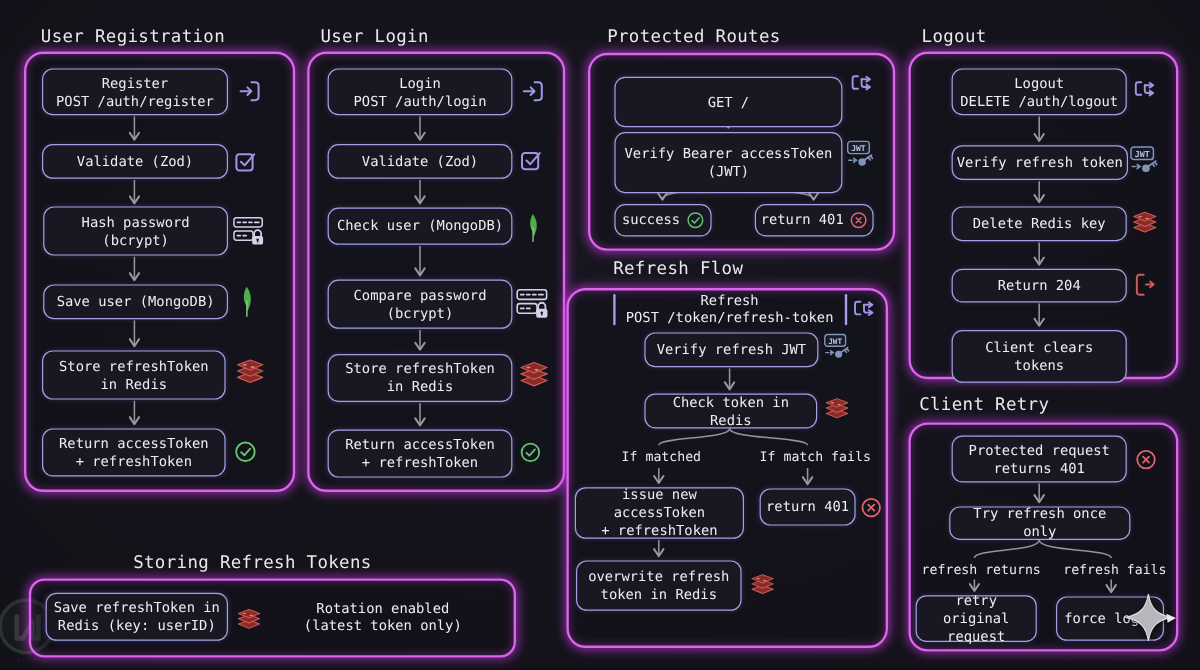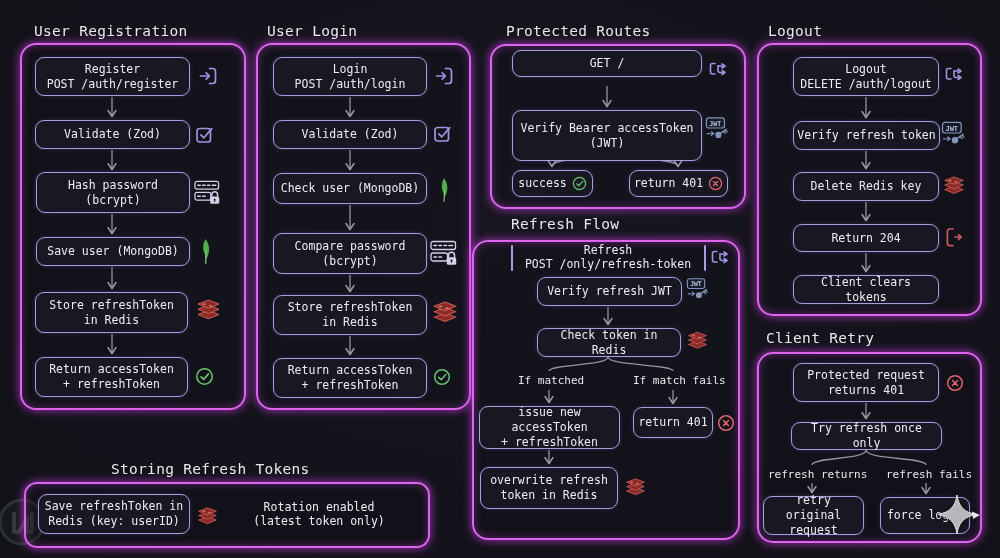--- a/index.html
+++ b/index.html
@@ -211,21 +211,21 @@
       <use href="#sym-redis"></use>
     </svg>
   <div class="node" style="left:273px;top:358px;width:154px;height:40px">Return accessToken
 + refreshToken</div>
   <svg class="ic" style="left:433px;top:368px" width="18" height="18">
       <use href="#sym-checkcircle"></use>
     </svg>
 
   <div class="title" style="left:506px;top:23px">Protected Routes</div>
   <div class="frame" style="left:490px;top:44px;width:252px;height:161px"></div>
-  <div class="node" style="left:512px;top:50px;width:190px;height:27px">GET /</div>
+  <div class="node" style="left:512px;top:64px;width:190px;height:42px">GET /</div>
   <svg class="ic" style="left:708px;top:61px" width="22" height="19">
       <use href="#sym-route"></use>
     </svg>
   <div class="node" style="left:512px;top:110px;width:190px;height:51px">Verify Bearer accessToken
 (JWT)</div>
   <svg class="ic" style="left:705px;top:116px" width="25" height="24">
       <use href="#sym-jwt"></use>
     </svg>
   <div class="node" style="left:512px;top:170px;width:81px;height:27px">
     <span>success</span>
@@ -236,21 +236,21 @@
   <div class="node" style="left:629px;top:170px;width:99px;height:27px">
     <span>return 401</span>
     <svg class="inline-ic" width="15" height="15">
         <use href="#sym-xcircle"></use>
       </svg>
   </div>
 
   <div class="title" style="left:511px;top:216px">Refresh Flow</div>
   <div class="frame" style="left:472px;top:240px;width:264px;height:296px"></div>
   <div class="hdr" style="left:520px;top:243px;width:176px">Refresh
-POST /only/refresh-token</div>
+POST /token/refresh-token</div>
   <div class="tick" style="left:511px;top:245px;height:26px"></div>
   <div class="tick" style="left:704px;top:245px;height:26px"></div>
   <svg class="ic" style="left:710px;top:249px" width="22" height="19">
       <use href="#sym-route"></use>
     </svg>
   <div class="node" style="left:537px;top:277px;width:145px;height:29px">Verify refresh JWT</div>
   <svg class="ic" style="left:686px;top:277px" width="24" height="23">
       <use href="#sym-jwt"></use>
     </svg>
   <div class="node" style="left:537px;top:328px;width:144px;height:29px">Check token in Redis</div>
@@ -283,21 +283,21 @@
       <use href="#sym-jwt"></use>
     </svg>
   <div class="node" style="left:793px;top:172px;width:146px;height:29px">Delete Redis key</div>
   <svg class="ic" style="left:942px;top:176px" width="24" height="22">
       <use href="#sym-redis"></use>
     </svg>
   <div class="node" style="left:793px;top:224px;width:146px;height:28px">Return 204</div>
   <svg class="ic" style="left:945px;top:226px" width="19" height="23">
       <use href="#sym-logout-red"></use>
     </svg>
-  <div class="node" style="left:793px;top:275px;width:146px;height:29px">Client clears tokens</div>
+  <div class="node" style="left:793px;top:275px;width:146px;height:44px">Client clears tokens</div>
 
   <div class="title" style="left:766px;top:330px">Client Retry</div>
   <div class="frame" style="left:757px;top:352px;width:221px;height:187px"></div>
   <div class="node" style="left:793px;top:363px;width:146px;height:39px">Protected request
 returns 401</div>
   <svg class="ic" style="left:946px;top:374px" width="18" height="18">
       <use href="#sym-xcircle"></use>
     </svg>
   <div class="node" style="left:791px;top:422px;width:151px;height:28px">Try refresh once only</div>
   <div class="blabel" style="left:768px;top:468px">refresh returns</div>

